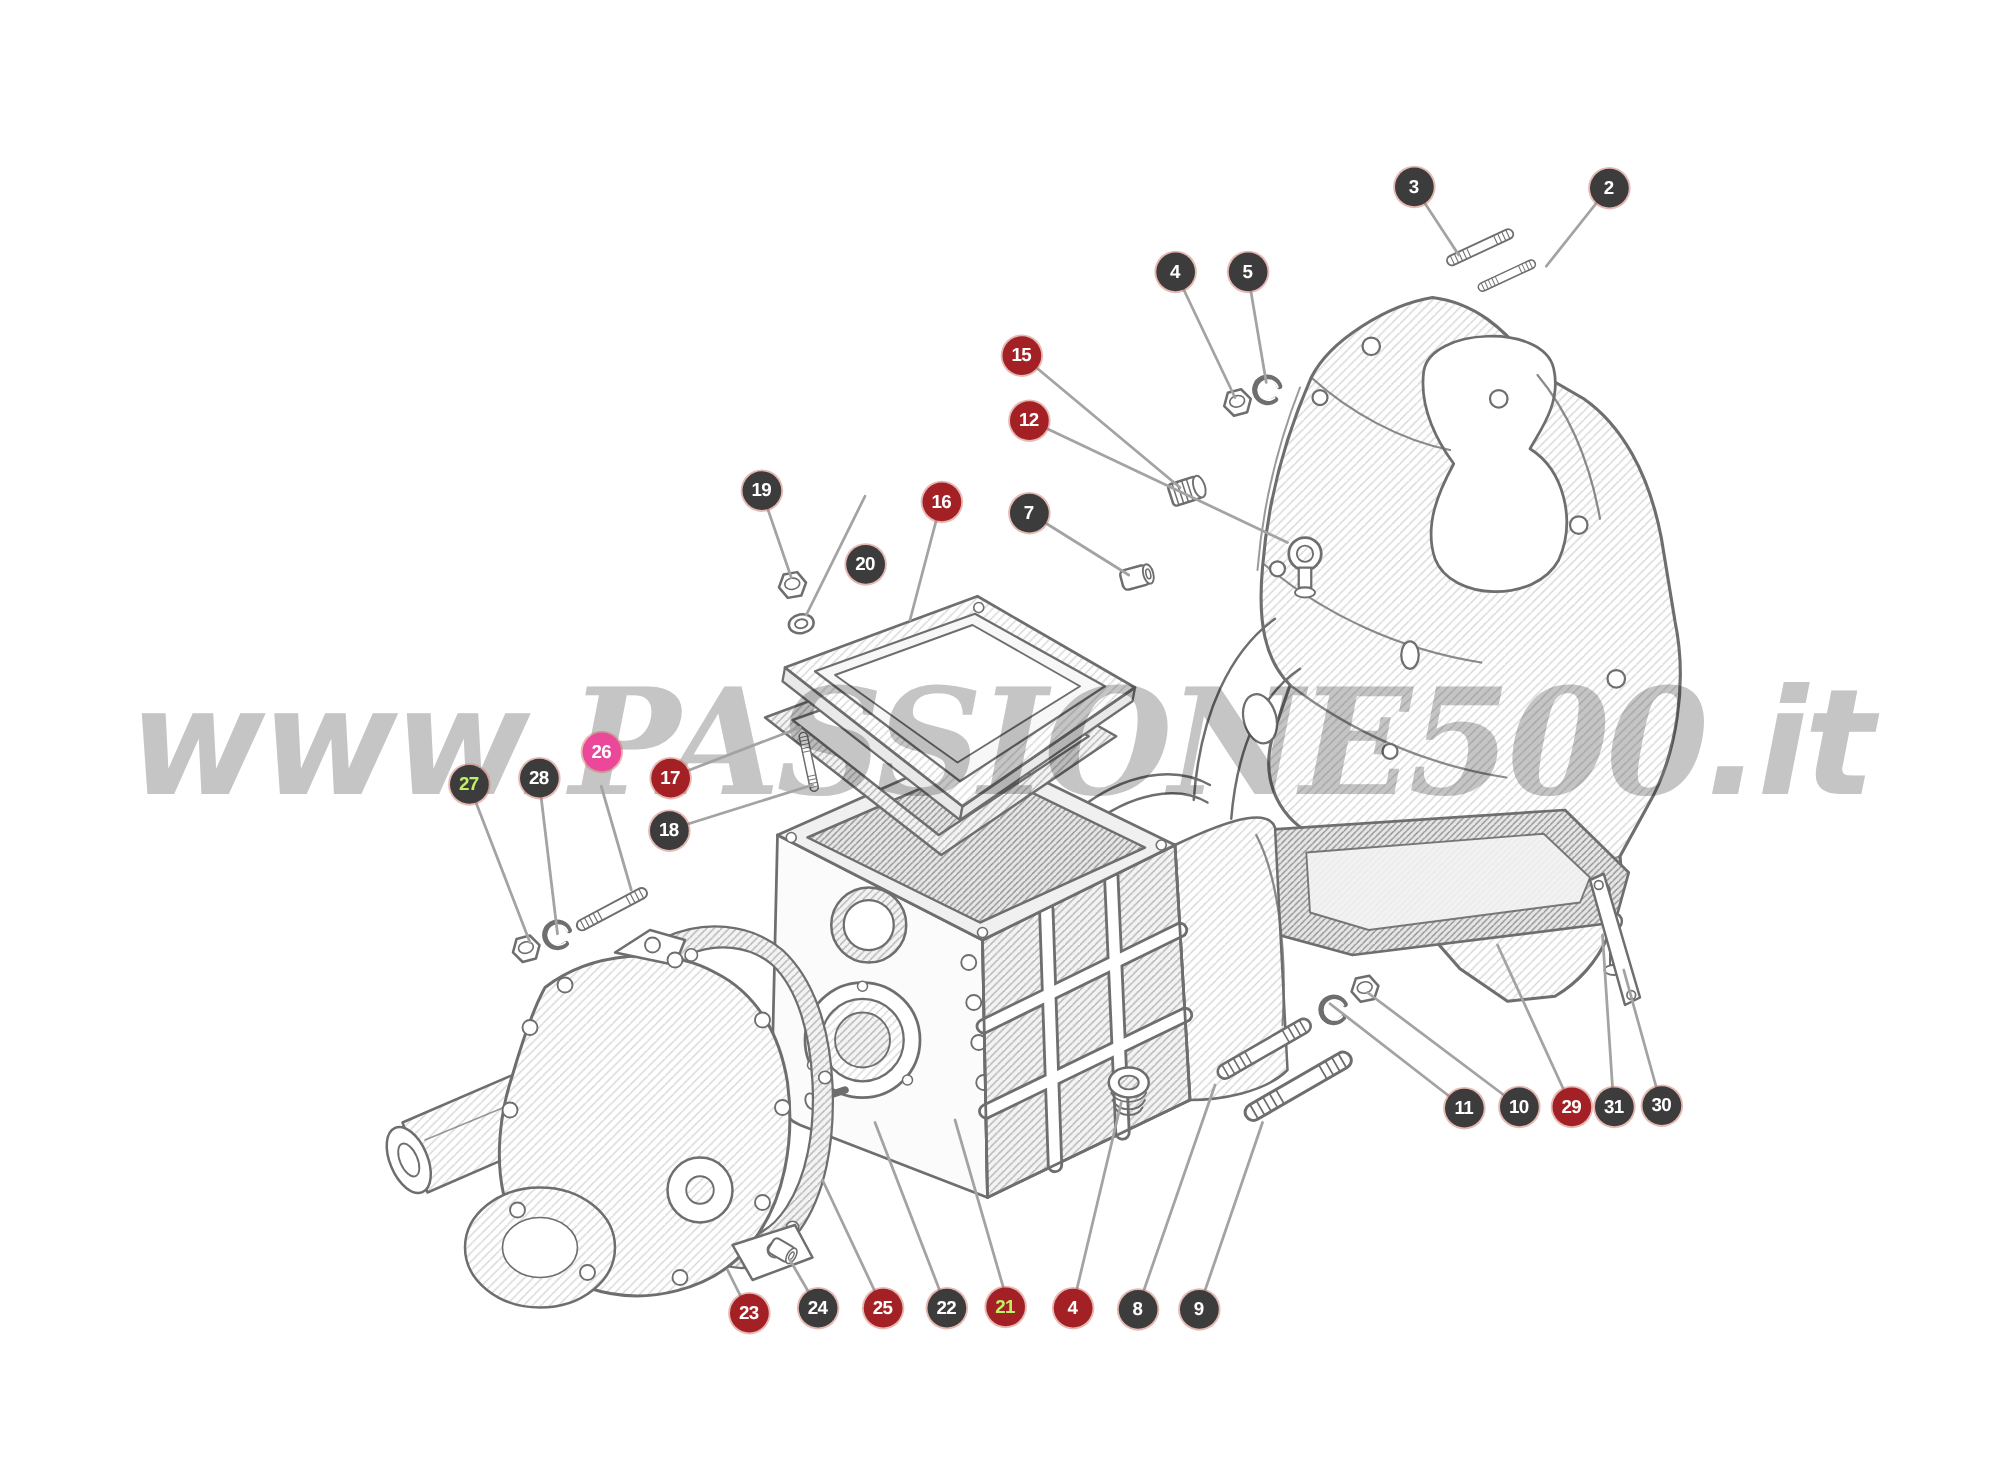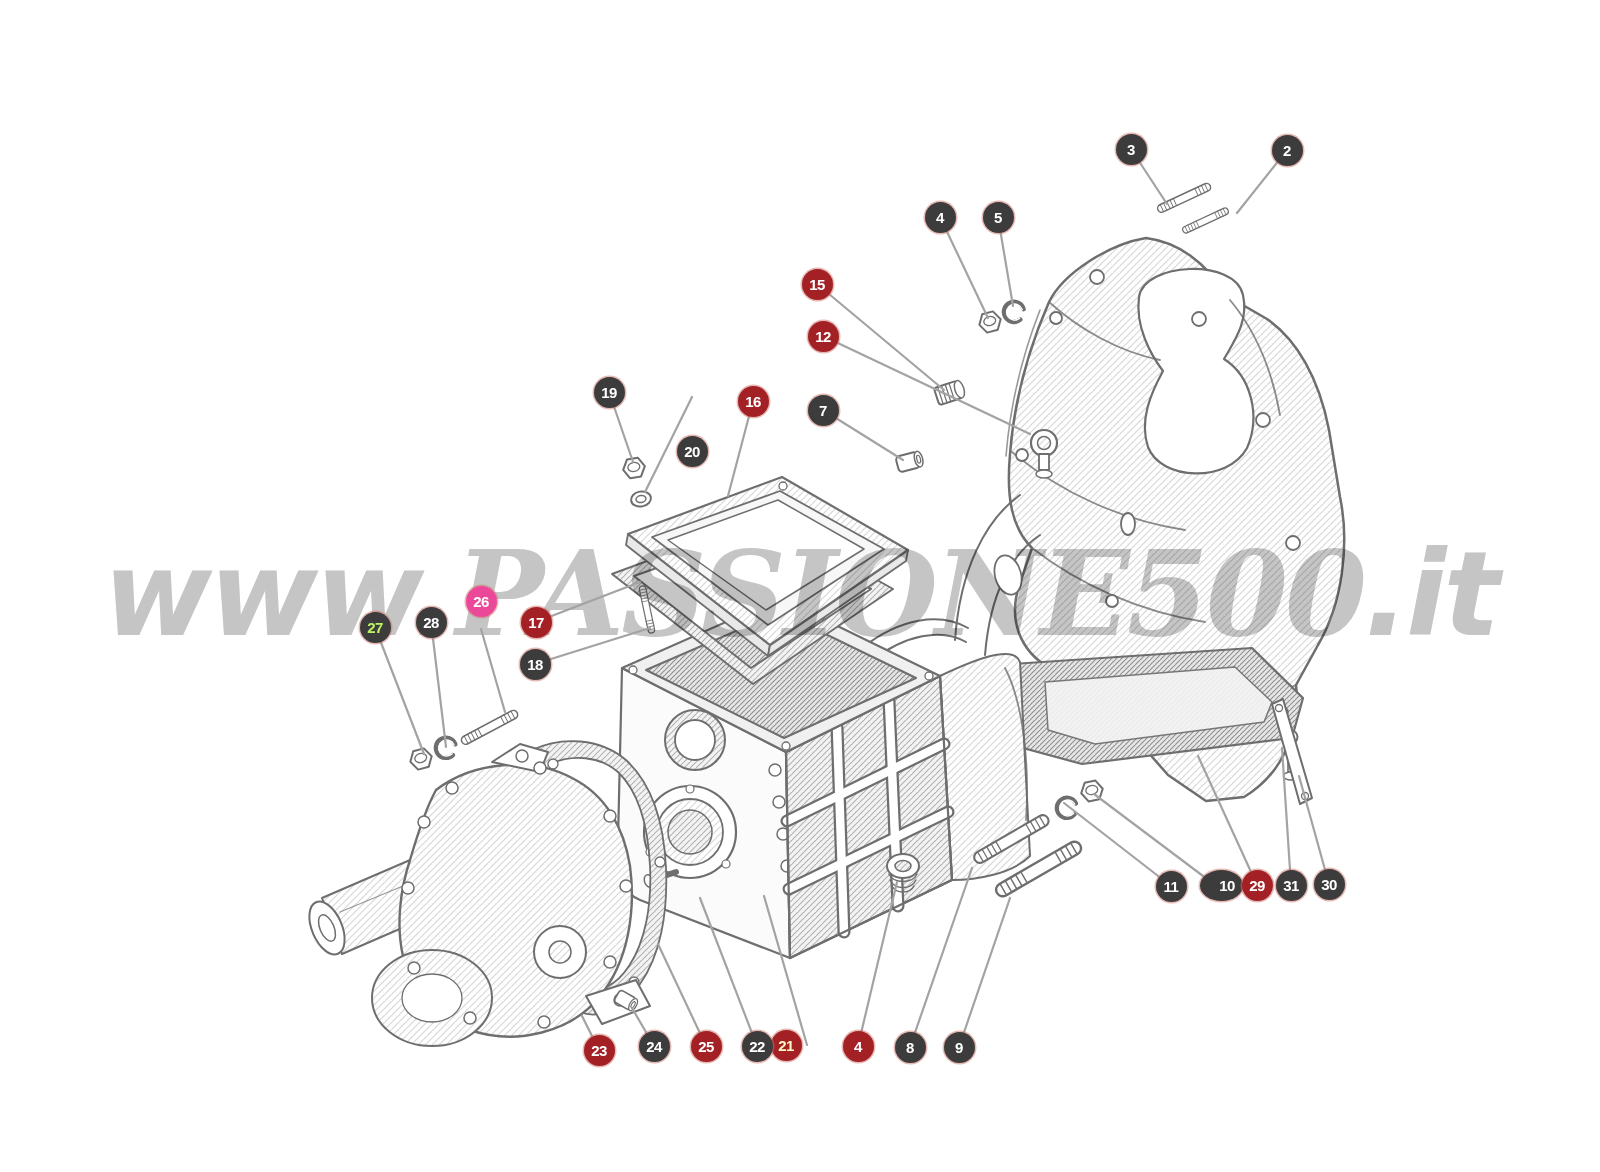--- a/index.html
+++ b/index.html
@@ -321,31 +321,31 @@
       </g>
   </svg>
   <div id="callouts">
       <div class="badge" style="left: 1287px; top: 150px; background: rgb(61, 60, 60); color: rgb(255, 255, 255); box-shadow: rgba(205, 115, 105, 0.5) 0px 0px 0px 1.5px;">2</div>
       <div class="badge" style="left: 1131px; top: 149px; background: rgb(61, 60, 60); color: rgb(255, 255, 255); box-shadow: rgba(205, 115, 105, 0.5) 0px 0px 0px 1.5px;">3</div>
       <div class="badge" style="left: 940px; top: 217px; background: rgb(61, 60, 60); color: rgb(255, 255, 255); box-shadow: rgba(205, 115, 105, 0.5) 0px 0px 0px 1.5px;">4</div>
       <div class="badge" style="left: 998px; top: 217px; background: rgb(61, 60, 60); color: rgb(255, 255, 255); box-shadow: rgba(205, 115, 105, 0.5) 0px 0px 0px 1.5px;">5</div>
       <div class="badge" style="left: 823px; top: 410px; background: rgb(61, 60, 60); color: rgb(255, 255, 255); box-shadow: rgba(205, 115, 105, 0.5) 0px 0px 0px 1.5px;">7</div>
       <div class="badge" style="left: 910px; top: 1047px; background: rgb(61, 60, 60); color: rgb(255, 255, 255); box-shadow: rgba(205, 115, 105, 0.5) 0px 0px 0px 1.5px;">8</div>
       <div class="badge" style="left: 959px; top: 1047px; background: rgb(61, 60, 60); color: rgb(255, 255, 255); box-shadow: rgba(205, 115, 105, 0.5) 0px 0px 0px 1.5px;">9</div>
-      <div class="badge" style="left: 1215px; top: 885px; background: rgb(61, 60, 60); color: rgb(255, 255, 255); box-shadow: rgba(205, 115, 105, 0.5) 0px 0px 0px 1.5px; padding-left: 12px;">10</div>
+      <div class="badge" style="left: 1215px; top: 885px; background: rgb(61, 60, 60); color: rgb(255, 255, 255); box-shadow: rgba(205, 115, 105, 0.5) 0px 0px 0px 1.5px;">10</div>
       <div class="badge" style="left: 1171px; top: 886px; background: rgb(61, 60, 60); color: rgb(255, 255, 255); box-shadow: rgba(205, 115, 105, 0.5) 0px 0px 0px 1.5px;">11</div>
       <div class="badge" style="left: 823px; top: 336px; background: rgb(163, 32, 37); color: rgb(255, 255, 255); box-shadow: rgba(205, 115, 105, 0.5) 0px 0px 0px 1.5px;">12</div>
       <div class="badge" style="left: 858px; top: 1046px; background: rgb(163, 32, 37); color: rgb(255, 255, 255); box-shadow: rgba(205, 115, 105, 0.5) 0px 0px 0px 1.5px;">4</div>
       <div class="badge" style="left: 817px; top: 284px; background: rgb(163, 32, 37); color: rgb(255, 255, 255); box-shadow: rgba(205, 115, 105, 0.5) 0px 0px 0px 1.5px;">15</div>
       <div class="badge" style="left: 753px; top: 401px; background: rgb(163, 32, 37); color: rgb(255, 255, 255); box-shadow: rgba(205, 115, 105, 0.5) 0px 0px 0px 1.5px;">16</div>
       <div class="badge" style="left: 536px; top: 622px; background: rgb(163, 32, 37); color: rgb(255, 255, 255); box-shadow: rgba(205, 115, 105, 0.5) 0px 0px 0px 1.5px;">17</div>
       <div class="badge" style="left: 535px; top: 664px; background: rgb(61, 60, 60); color: rgb(255, 255, 255); box-shadow: rgba(205, 115, 105, 0.5) 0px 0px 0px 1.5px;">18</div>
       <div class="badge" style="left: 609px; top: 392px; background: rgb(61, 60, 60); color: rgb(255, 255, 255); box-shadow: rgba(205, 115, 105, 0.5) 0px 0px 0px 1.5px;">19</div>
       <div class="badge" style="left: 692px; top: 397px; background: rgb(61, 60, 60); color: rgb(255, 255, 255); box-shadow: rgba(205, 115, 105, 0.5) 0px 0px 0px 1.5px; margin-top: 39px;">20</div>
-      <div class="badge" style="left: 786px; top: 1045px; background: rgb(163, 32, 37); color: #fef9c3; box-shadow: rgba(205, 115, 105, 0.5) 0px 0px 0px 1.5px;">21</div>
+      <div class="badge" style="left: 804px; top: 1045px; background: rgb(163, 32, 37); color: #bef264; box-shadow: rgba(205, 115, 105, 0.5) 0px 0px 0px 1.5px;">21</div>
       <div class="badge" style="left: 757px; top: 1046px; background: rgb(61, 60, 60); color: rgb(255, 255, 255); box-shadow: rgba(205, 115, 105, 0.5) 0px 0px 0px 1.5px;">22</div>
       <div class="badge" style="left: 599px; top: 1050px; background: rgb(163, 32, 37); color: rgb(255, 255, 255); box-shadow: rgba(205, 115, 105, 0.5) 0px 0px 0px 1.5px;">23</div>
       <div class="badge" style="left: 654px; top: 1046px; background: rgb(61, 60, 60); color: rgb(255, 255, 255); box-shadow: rgba(205, 115, 105, 0.5) 0px 0px 0px 1.5px;">24</div>
       <div class="badge" style="left: 706px; top: 1046px; background: rgb(163, 32, 37); color: rgb(255, 255, 255); box-shadow: rgba(205, 115, 105, 0.5) 0px 0px 0px 1.5px;">25</div>
       <div class="badge" style="left: 481px; top: 601px; background: #ec4899; color: rgb(255, 255, 255); box-shadow: rgba(205, 115, 105, 0.5) 0px 0px 0px 1.5px;">26</div>
       <div class="badge" style="left: 375px; top: 627px; background: rgb(61, 60, 60); color: #bef264; box-shadow: rgba(205, 115, 105, 0.5) 0px 0px 0px 1.5px;">27</div>
       <div class="badge" style="left: 431px; top: 622px; background: rgb(61, 60, 60); color: rgb(255, 255, 255); box-shadow: rgba(205, 115, 105, 0.5) 0px 0px 0px 1.5px;">28</div>
       <div class="badge" style="left: 1257px; top: 885px; background: rgb(163, 32, 37); color: rgb(255, 255, 255); box-shadow: rgba(205, 115, 105, 0.5) 0px 0px 0px 1.5px;">29</div>
       <div class="badge" style="left: 1329px; top: 884px; background: rgb(61, 60, 60); color: rgb(255, 255, 255); box-shadow: rgba(205, 115, 105, 0.5) 0px 0px 0px 1.5px;">30</div>
       <div class="badge" style="left: 1291px; top: 885px; background: rgb(61, 60, 60); color: rgb(255, 255, 255); box-shadow: rgba(205, 115, 105, 0.5) 0px 0px 0px 1.5px;">31</div>

